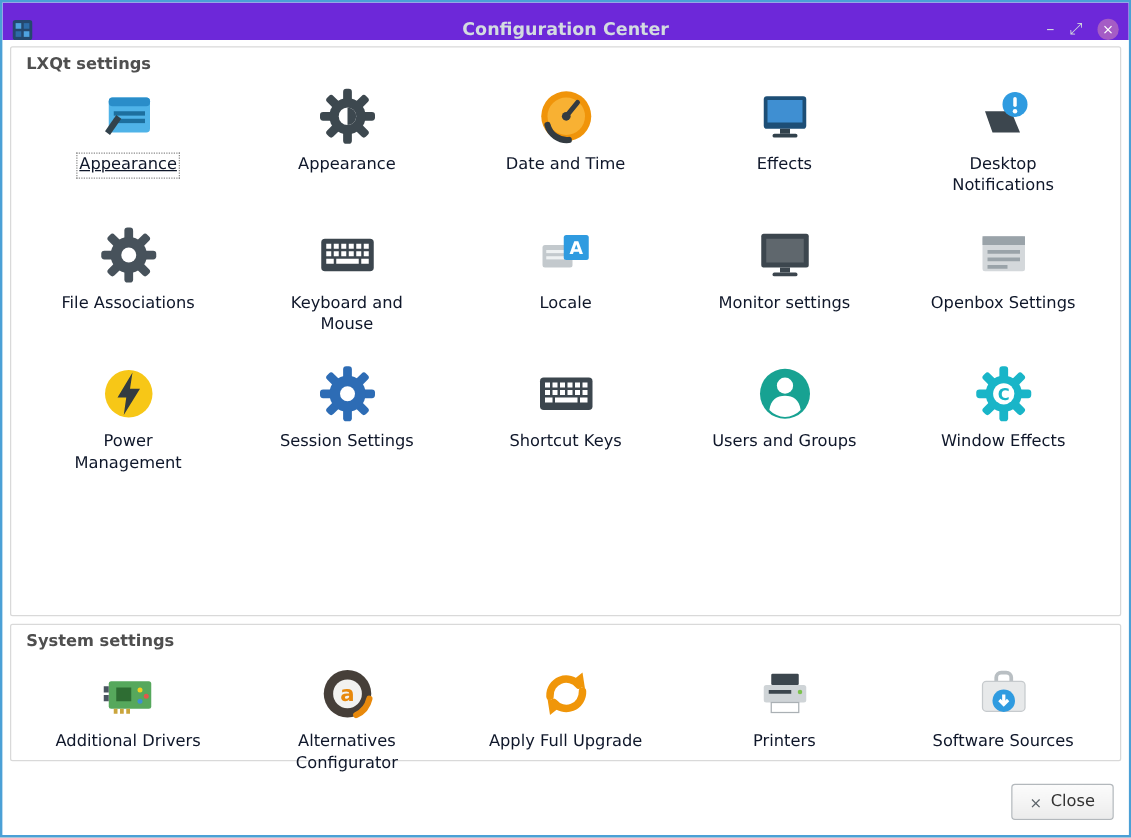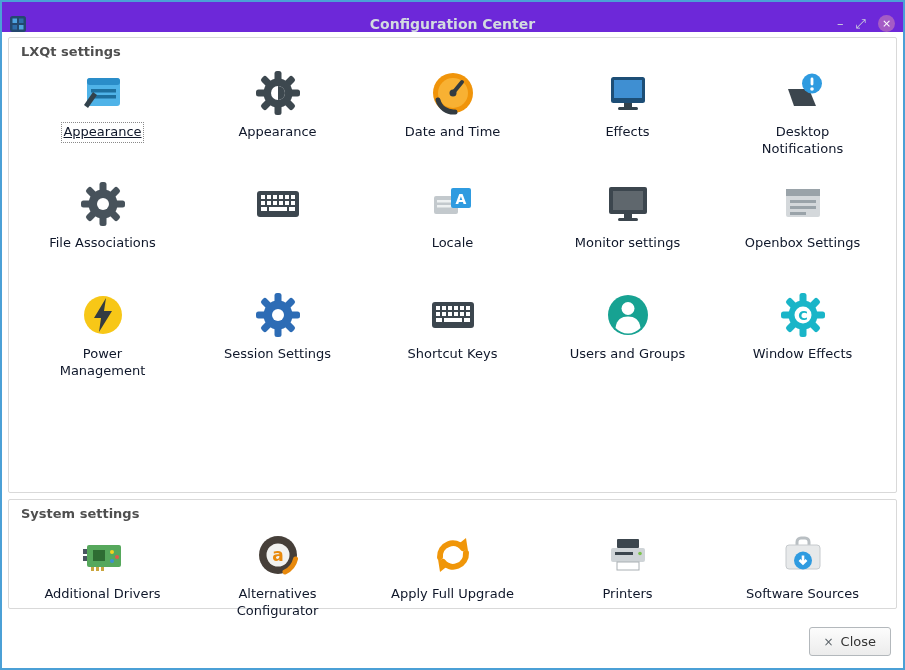--- a/index.html
+++ b/index.html
@@ -191,20 +191,21 @@
           <svg class="icn" viewBox="0 0 48 48" style="color:#47525b">
             <use href="#sym-gear"></use>
           </svg>
           <span class="label">File Associations</span>
         </div>
 
         <div class="item">
           <svg class="icn" viewBox="0 0 48 48" style="color:#3c464e">
             <use href="#sym-kbd"></use>
           </svg>
+          <span class="label">Keyboard and Mouse</span>
         </div>
 
         <div class="item">
           <svg class="icn" viewBox="0 0 48 48">
             <rect x="5" y="16" width="24" height="18" rx="2" fill="#c3c9cd"></rect>
             <rect x="8" y="20" width="18" height="2.5" fill="#eef1f2"></rect>
             <rect x="8" y="25" width="18" height="2.5" fill="#eef1f2"></rect>
             <rect x="22" y="8" width="20" height="20" rx="2" fill="#2f9be0"></rect>
             <text x="32" y="23.5" text-anchor="middle" font-size="14" font-weight="bold" fill="#ffffff" font-family="DejaVu Sans, sans-serif">A</text>
           </svg>

